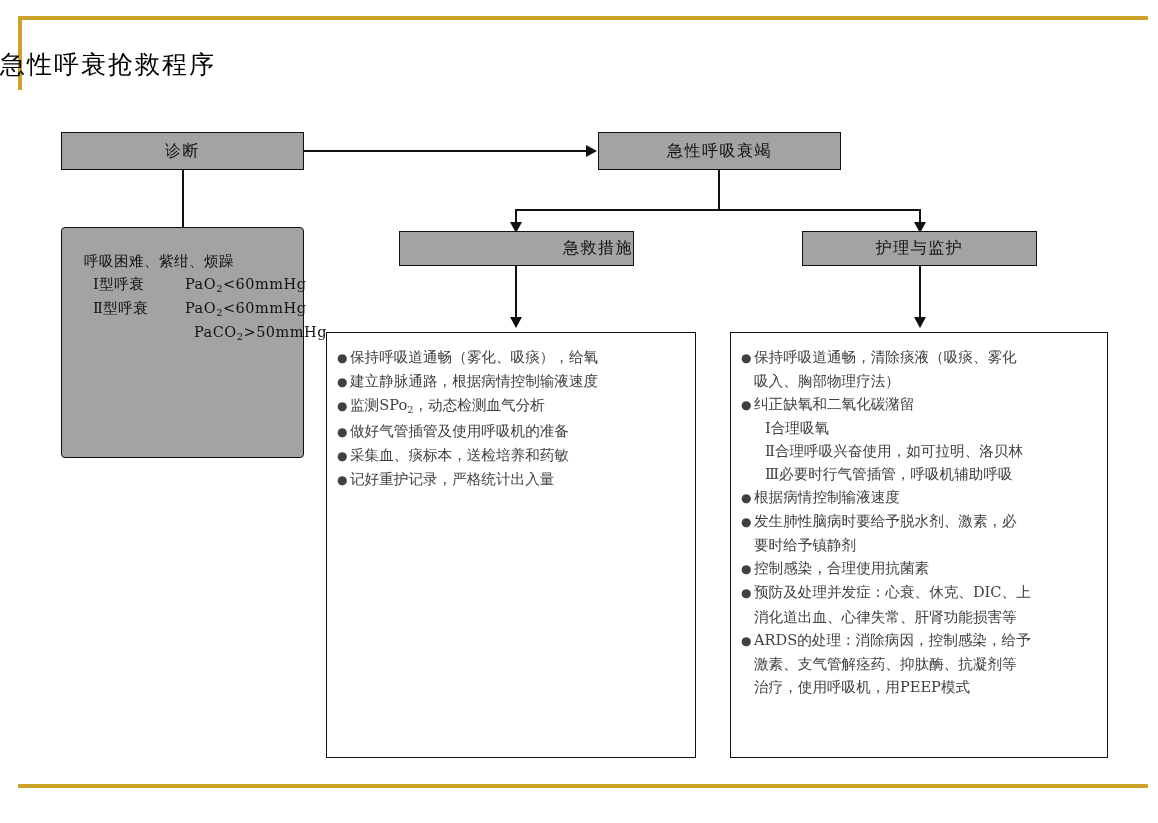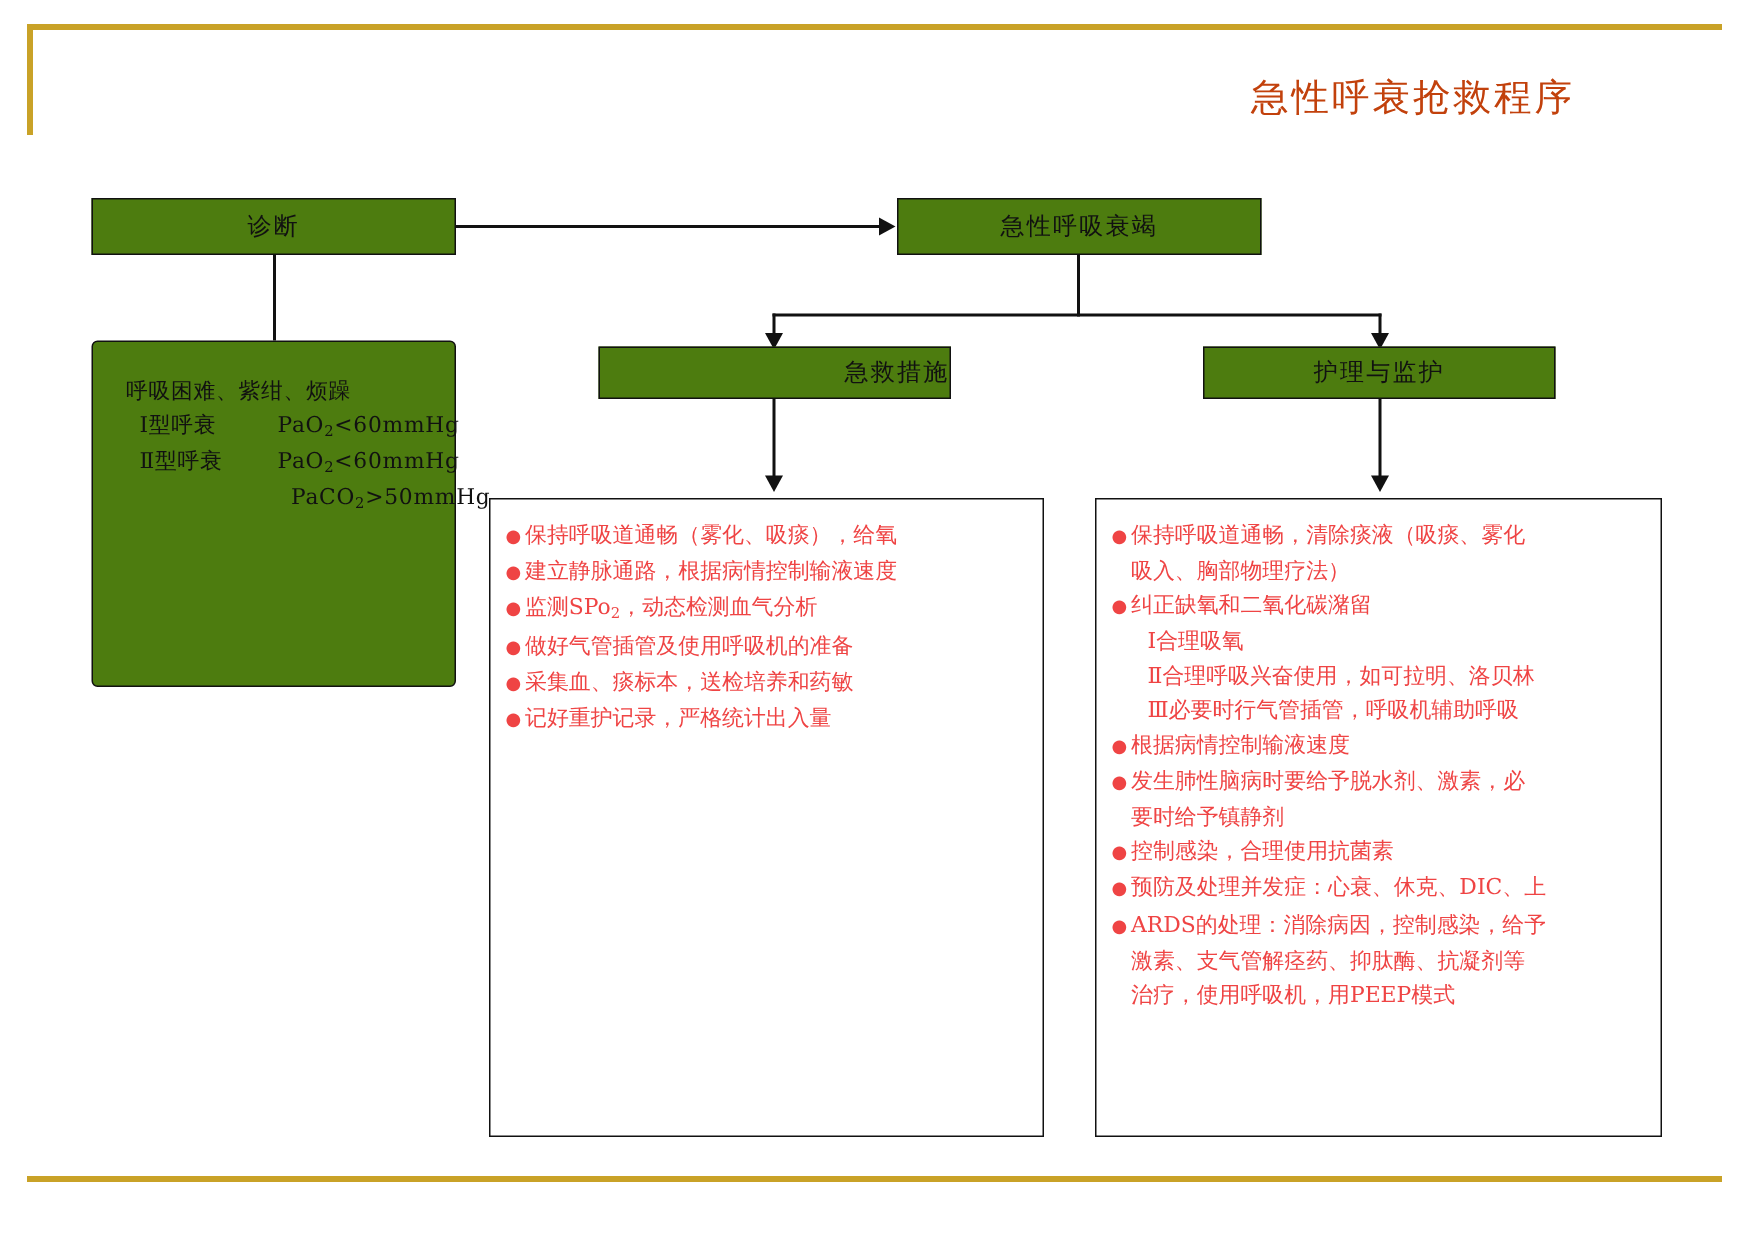--- a/index.html
+++ b/index.html
@@ -35,34 +35,34 @@
     left: 18px; top: 784px;
     width: 1130px; height: 4px;
     background: #c9a227;
   }
 
   
   .title {
     position: absolute;
     left: 0; top: 48px;
     width: 1050px;
-    text-align: right;
+    text-align: left;
     font-family: "DejaVu Serif", "Liberation Serif", serif;
     font-size: 25px;
     font-weight: 400;
     letter-spacing: 2px;
-    color: #c2410c;
+    color: #000000;
   }
 
   
   .box {
     position: absolute;
     box-sizing: border-box;
     border: 1.6px solid #111111;
-    background: #4d7c0f;
+    background: #a3a3a3;
     display: flex;
     align-items: center;
     justify-content: center;
     font-family: "DejaVu Serif", "Liberation Serif", serif;
     font-size: 16px;
     letter-spacing: 1.5px;
     color: #111111;
   }
   .box.rounded {
     border-radius: 4px;
@@ -89,21 +89,21 @@
   
   .content {
     position: absolute;
     box-sizing: border-box;
     border: 1.6px solid #111111;
     background: #ffffff;
     padding: 12px 8px 10px 10px;
     font-family: "DejaVu Serif", "Liberation Serif", serif;
     font-size: 14.6px;
     line-height: 1.58;
-    color: #ef4444;
+    color: #404040;
   }
   .bullet-item {
     display: block;
     text-indent: 0;
     padding-left: 13px;
     margin-bottom: 1px;
   }
   .bullet-item > .dot {
     display: inline-block;
     margin-left: -13px;
@@ -215,19 +215,20 @@
     <span class="sub-item">Ⅲ必要时行气管插管，呼吸机辅助呼吸</span>
 
     <span class="bullet-item"><span class="dot">●</span><span>根据病情控制输液速度</span></span>
 
     <span class="bullet-item"><span class="dot">●</span><span>发生肺性脑病时要给予脱水剂、激素，必</span></span>
     <span class="wrap-line">要时给予镇静剂</span>
 
     <span class="bullet-item"><span class="dot">●</span><span>控制感染，合理使用抗菌素</span></span>
 
     <span class="bullet-item"><span class="dot">●</span><span>预防及处理并发症：心衰、休克、DIC、上</span></span>
+    <span class="wrap-line">消化道出血、心律失常、肝肾功能损害等</span>
 
     <span class="bullet-item"><span class="dot">●</span><span>ARDS的处理：消除病因，控制感染，给予</span></span>
     <span class="wrap-line">激素、支气管解痉药、抑肽酶、抗凝剂等</span>
     <span class="wrap-line">治疗，使用呼吸机，用PEEP模式</span>
   </div>
 
 </div>
 
 </body></html>

